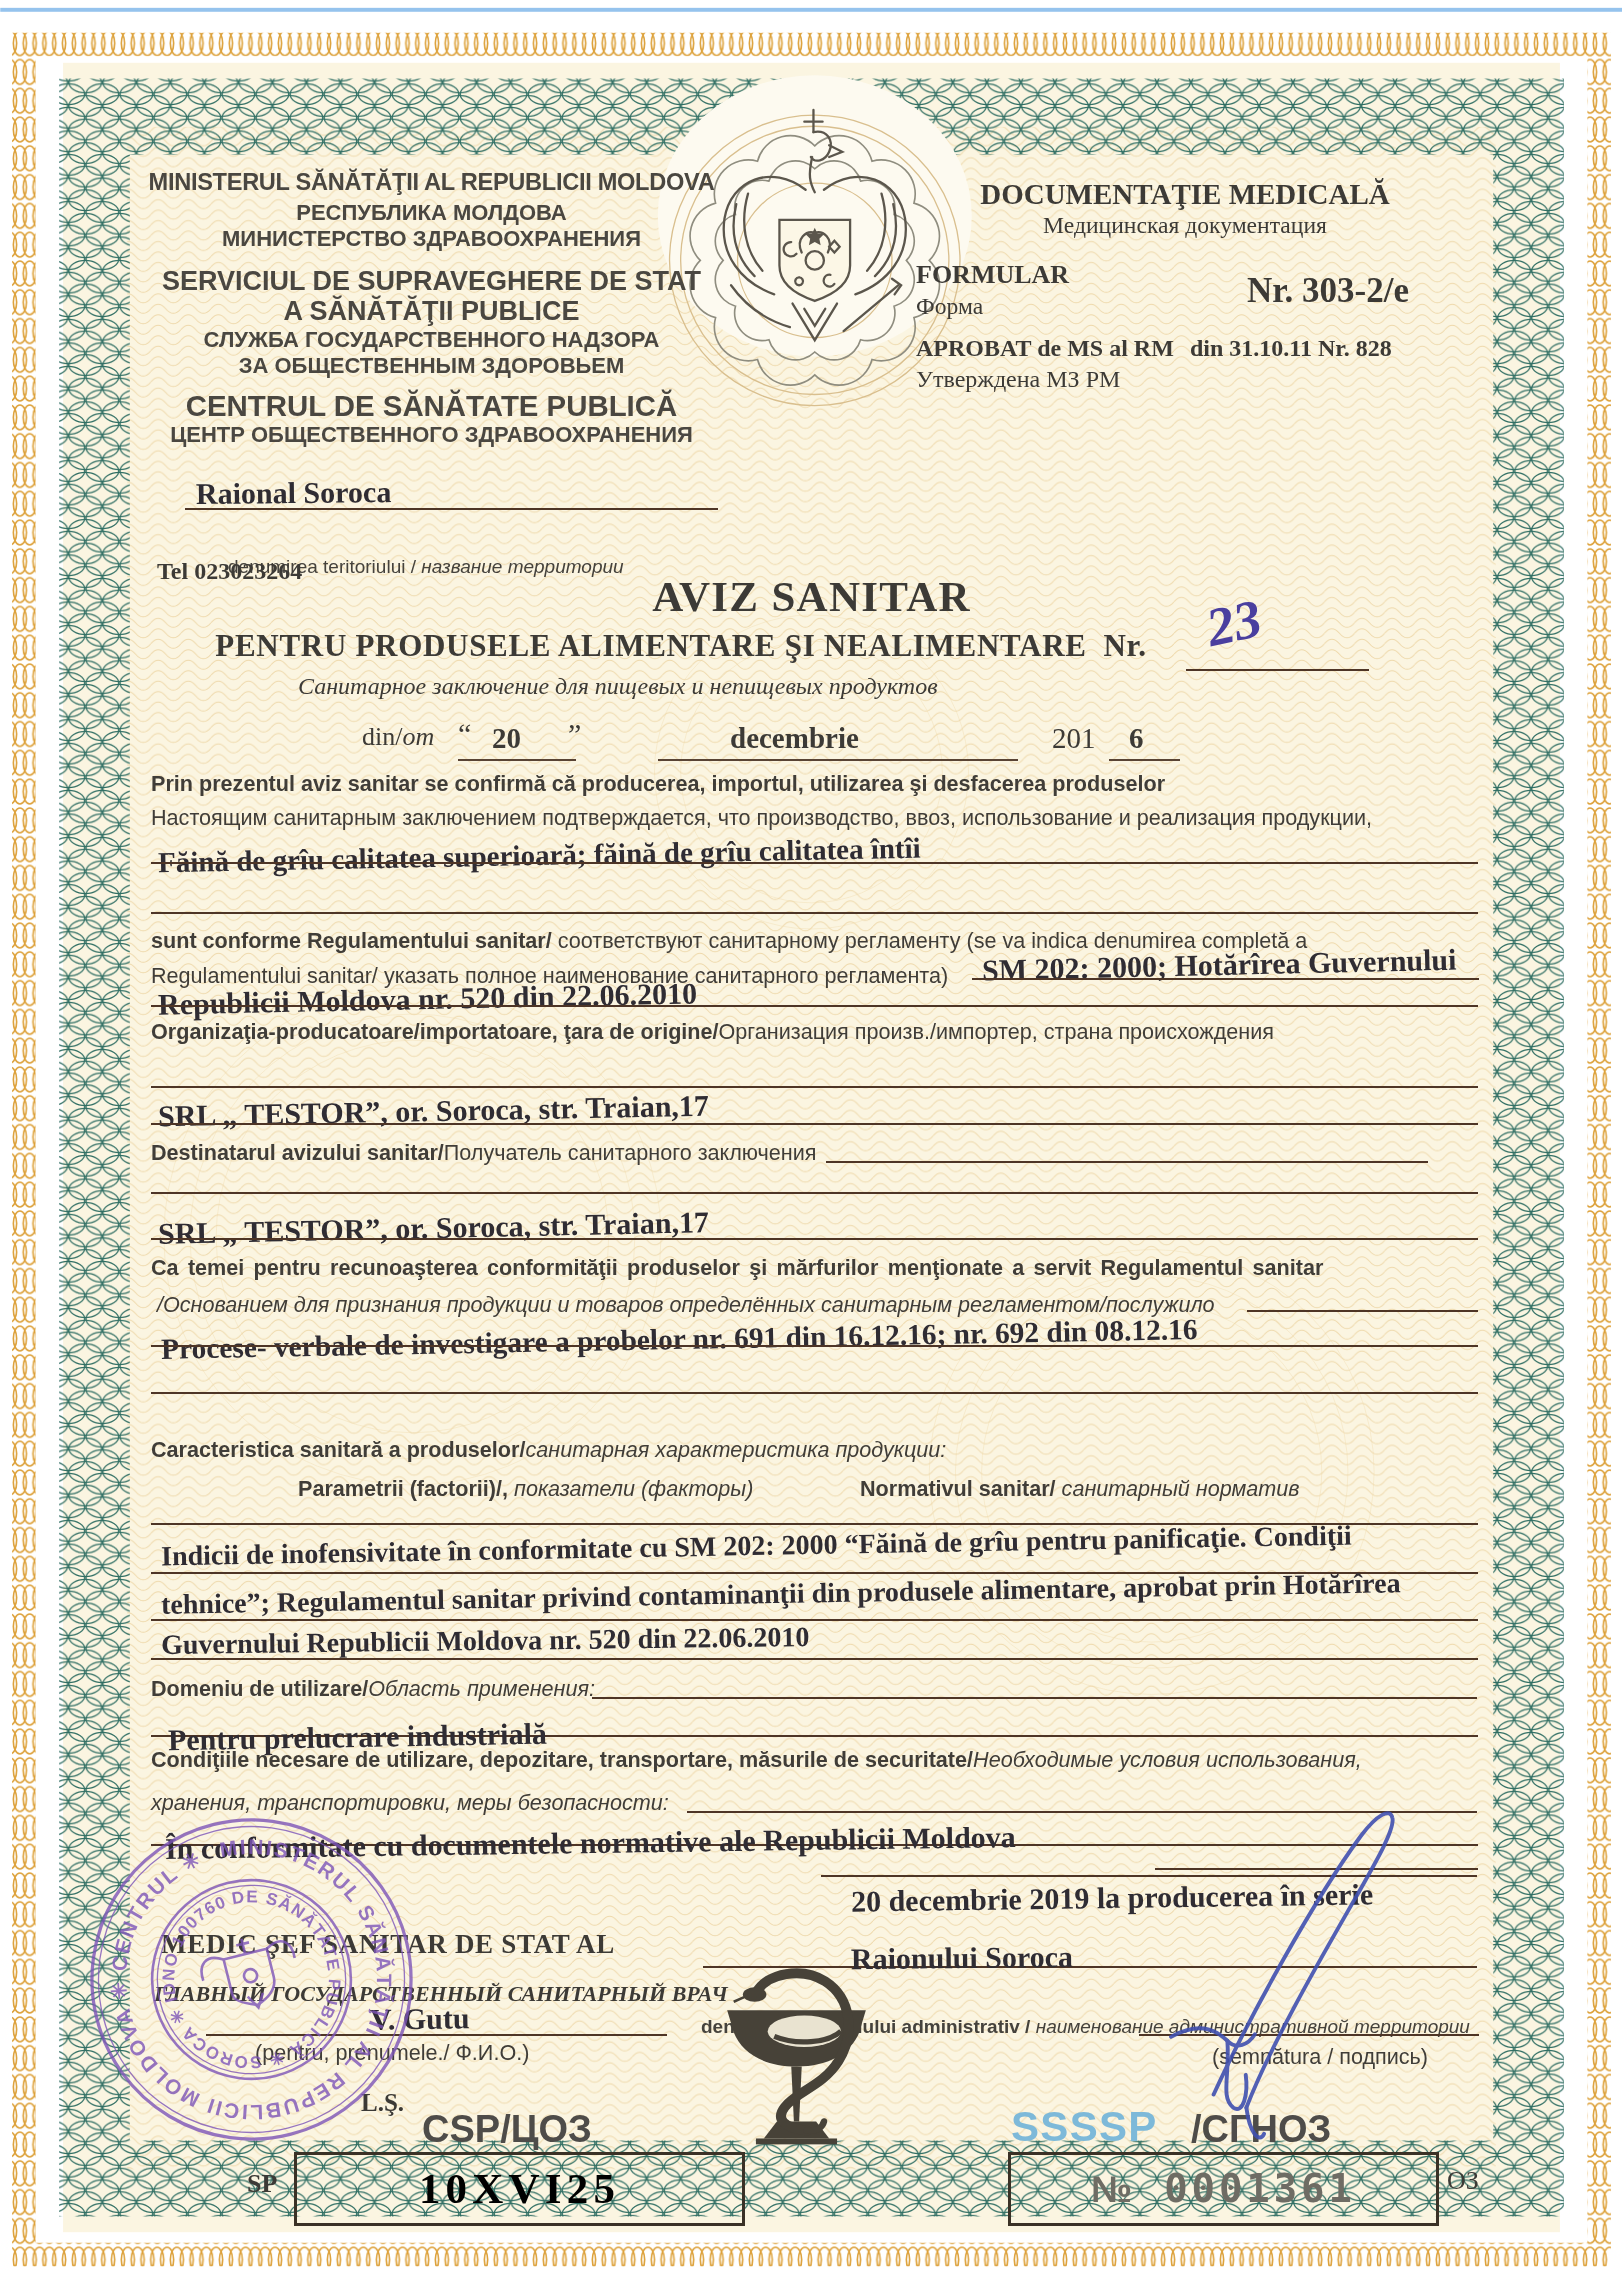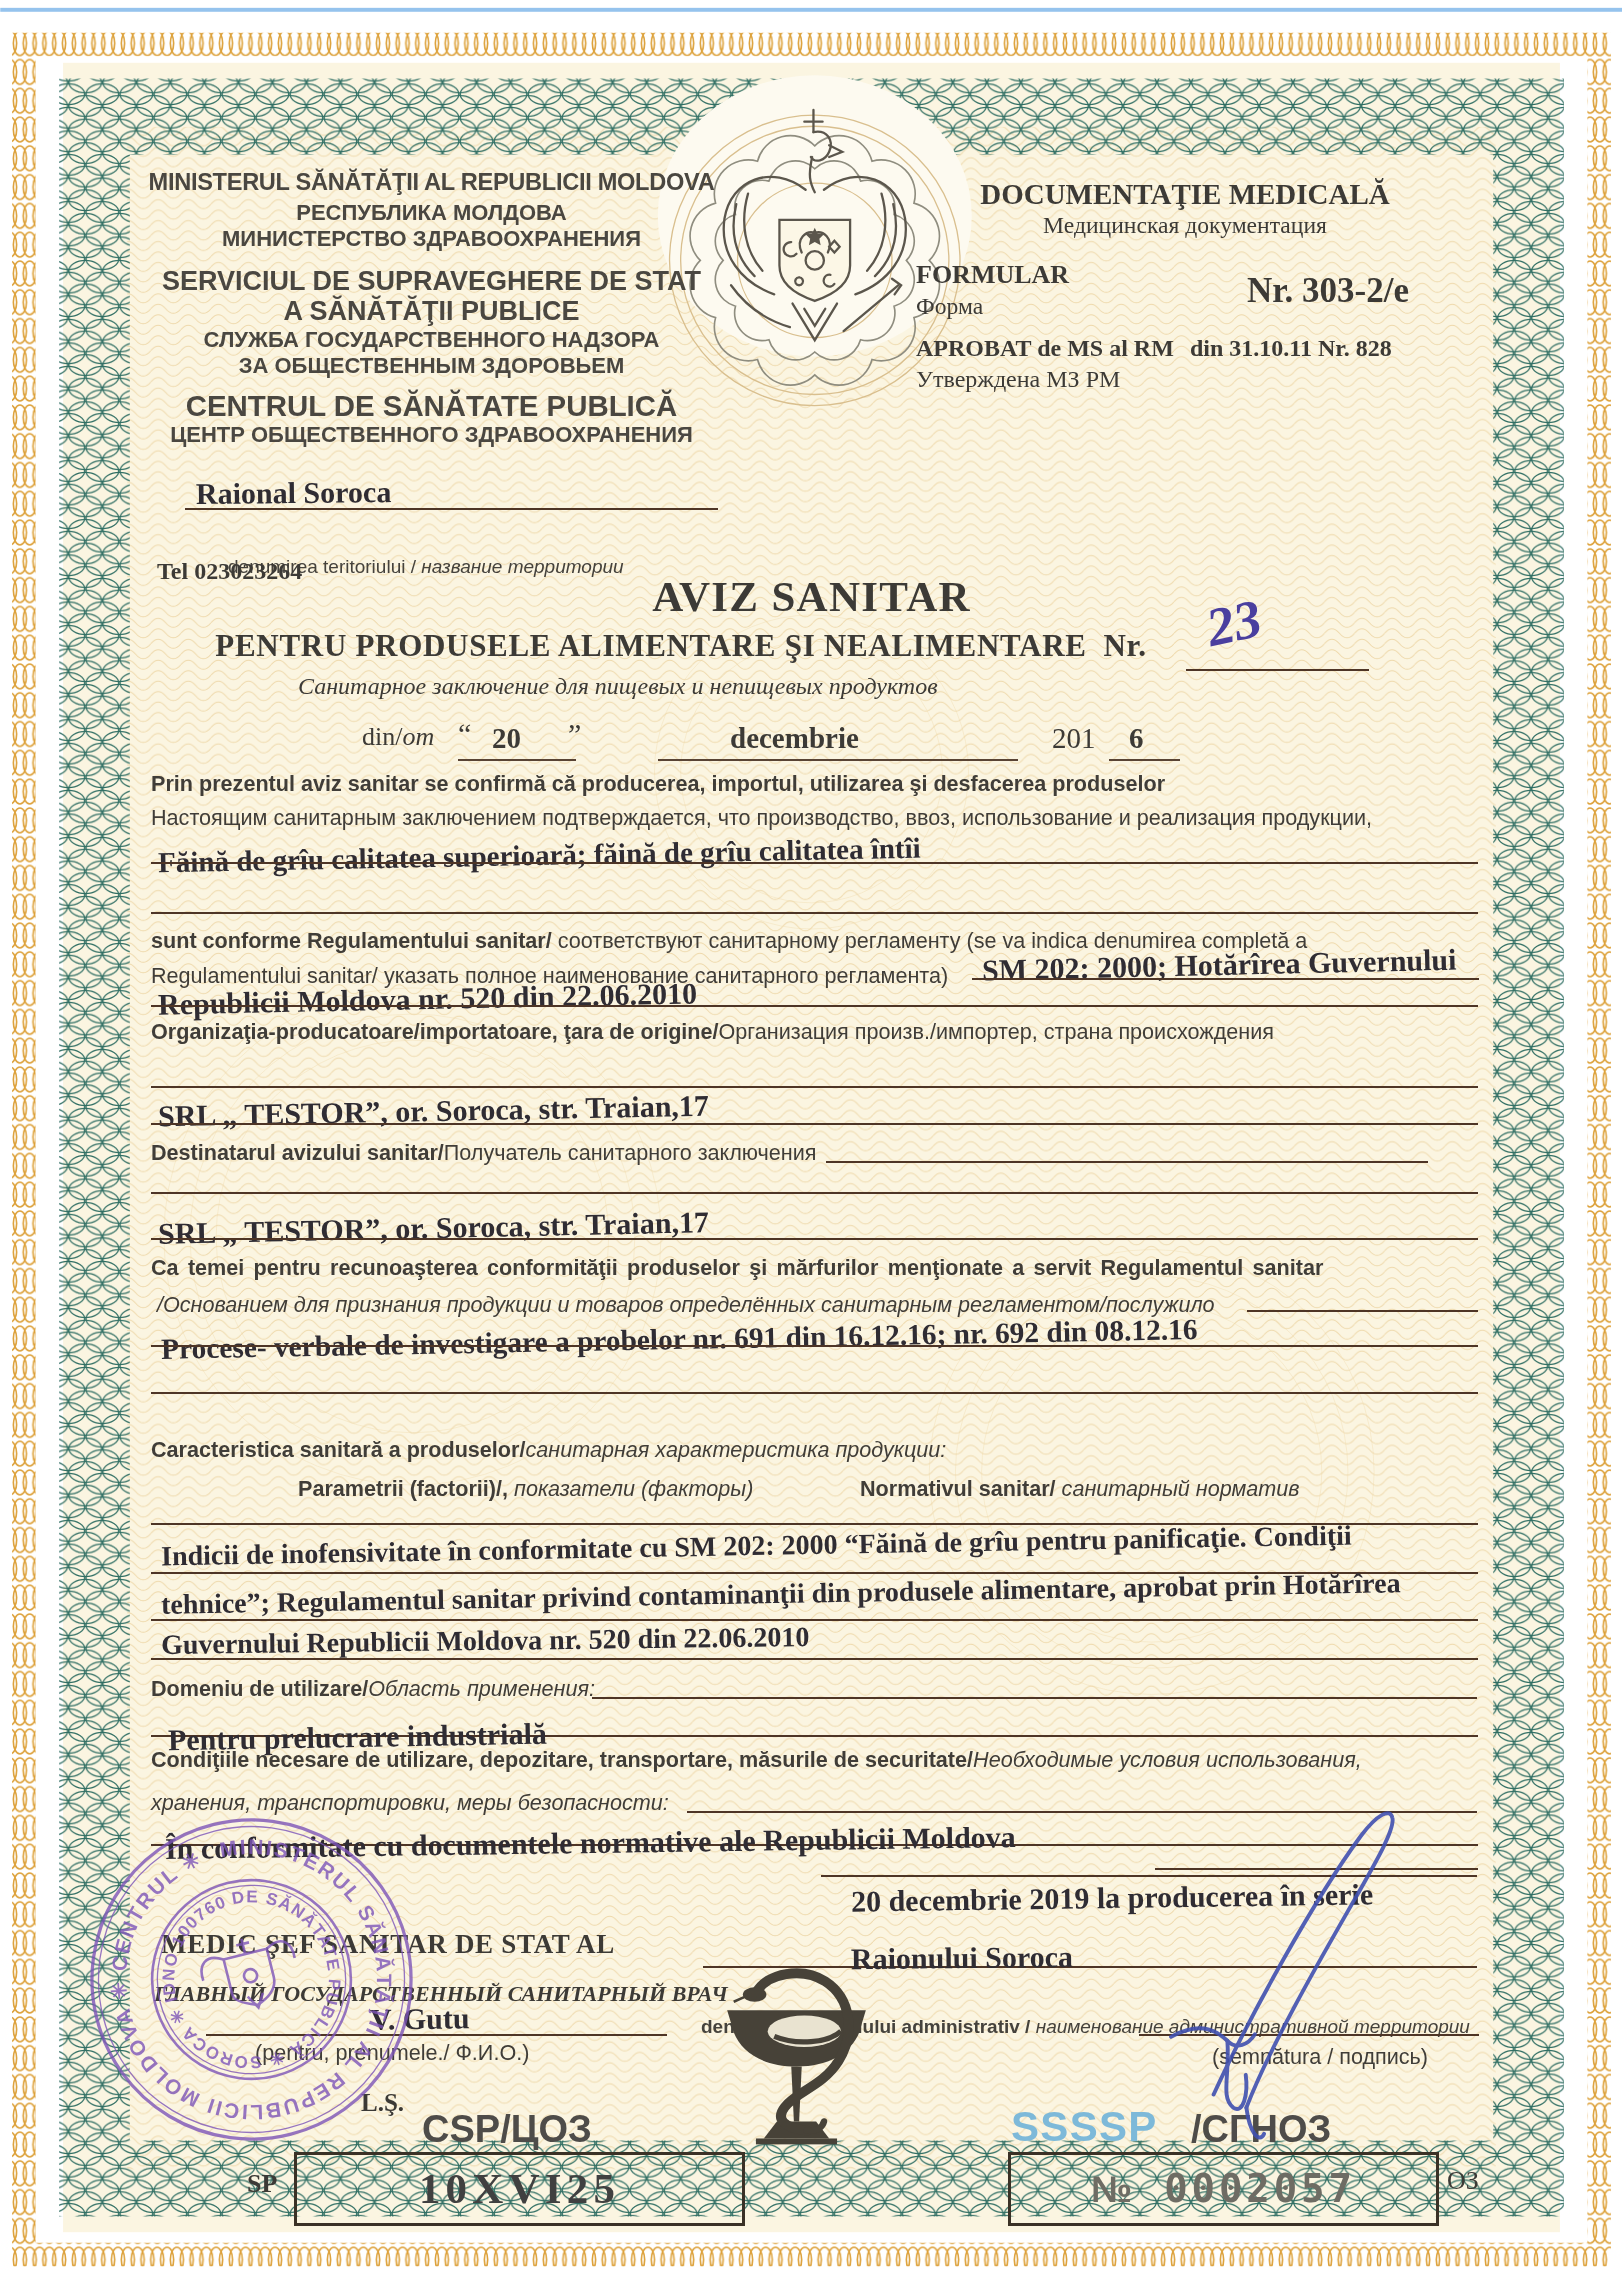--- a/index.html
+++ b/index.html
@@ -254,27 +254,27 @@
 
   <div class="rl" style="left:1139px;top:2034px;width:340px"></div>
   <div class="abs lab" style="left:1212px;top:2044px">(semnătura / подпись)</div>
 
   <div class="abs b" style="left:422px;top:2108px;font-size:38px;color:#4e4c49">CSP/ЦОЗ</div>
   <div class="abs b" style="left:1011px;top:2103px;font-size:42px;color:#7db9d9;letter-spacing:1.3px">SSSSP</div>
   <div class="abs b" style="left:1191px;top:2108px;font-size:38px;color:#4e4c49">/СГНОЗ</div>
 
   <div class="abs serif b" style="left:247px;top:2169px;font-size:26px">SP</div>
   <div class="boxed" style="left:294px;top:2152px;width:445px;height:68px">
-    <div class="serif b ctr" style="font-size:43px;letter-spacing:5.2px;line-height:68px;color:#404040">10XVI25</div>
+    <div class="serif b ctr" style="font-size:43px;letter-spacing:5.2px;line-height:68px;color:#000000">10XVI25</div>
   </div>
   <div class="boxed" style="left:1008px;top:2152px;width:425px;height:68px">
     <div class="ctr" style="line-height:68px;white-space:nowrap">
       <span class="b" style="font-size:37px;color:#6e6c64">№</span>
       <span style="display:inline-block;width:26px"></span>
-      <span class="b" style="font-family:'DejaVu Sans Mono',monospace;font-size:39px;color:#6e6c64;letter-spacing:3.9px">0002057</span>
+      <span class="b" style="font-family:'DejaVu Sans Mono',monospace;font-size:39px;color:#6e6c64;letter-spacing:3.9px">0001361</span>
     </div>
   </div>
   <div class="abs serif" style="left:1447px;top:2166px;font-size:26px">ОЗ</div>
 
   <svg class="abs" style="left:718px;top:1963px" width="157" height="226" viewBox="0 0 240 345">
     <g fill="#474238">
       <path d="M14 72 L226 72 L220 92 C 212 132 176 158 120 158 C 64 158 28 132 20 92 Z"></path>
       <path d="M112 158 L128 158 L124 242 L116 242 Z"></path>
       <path d="M70 268 L170 268 L150 242 L90 242 Z"></path>
       <rect x="58" y="268" width="124" height="9"></rect>

